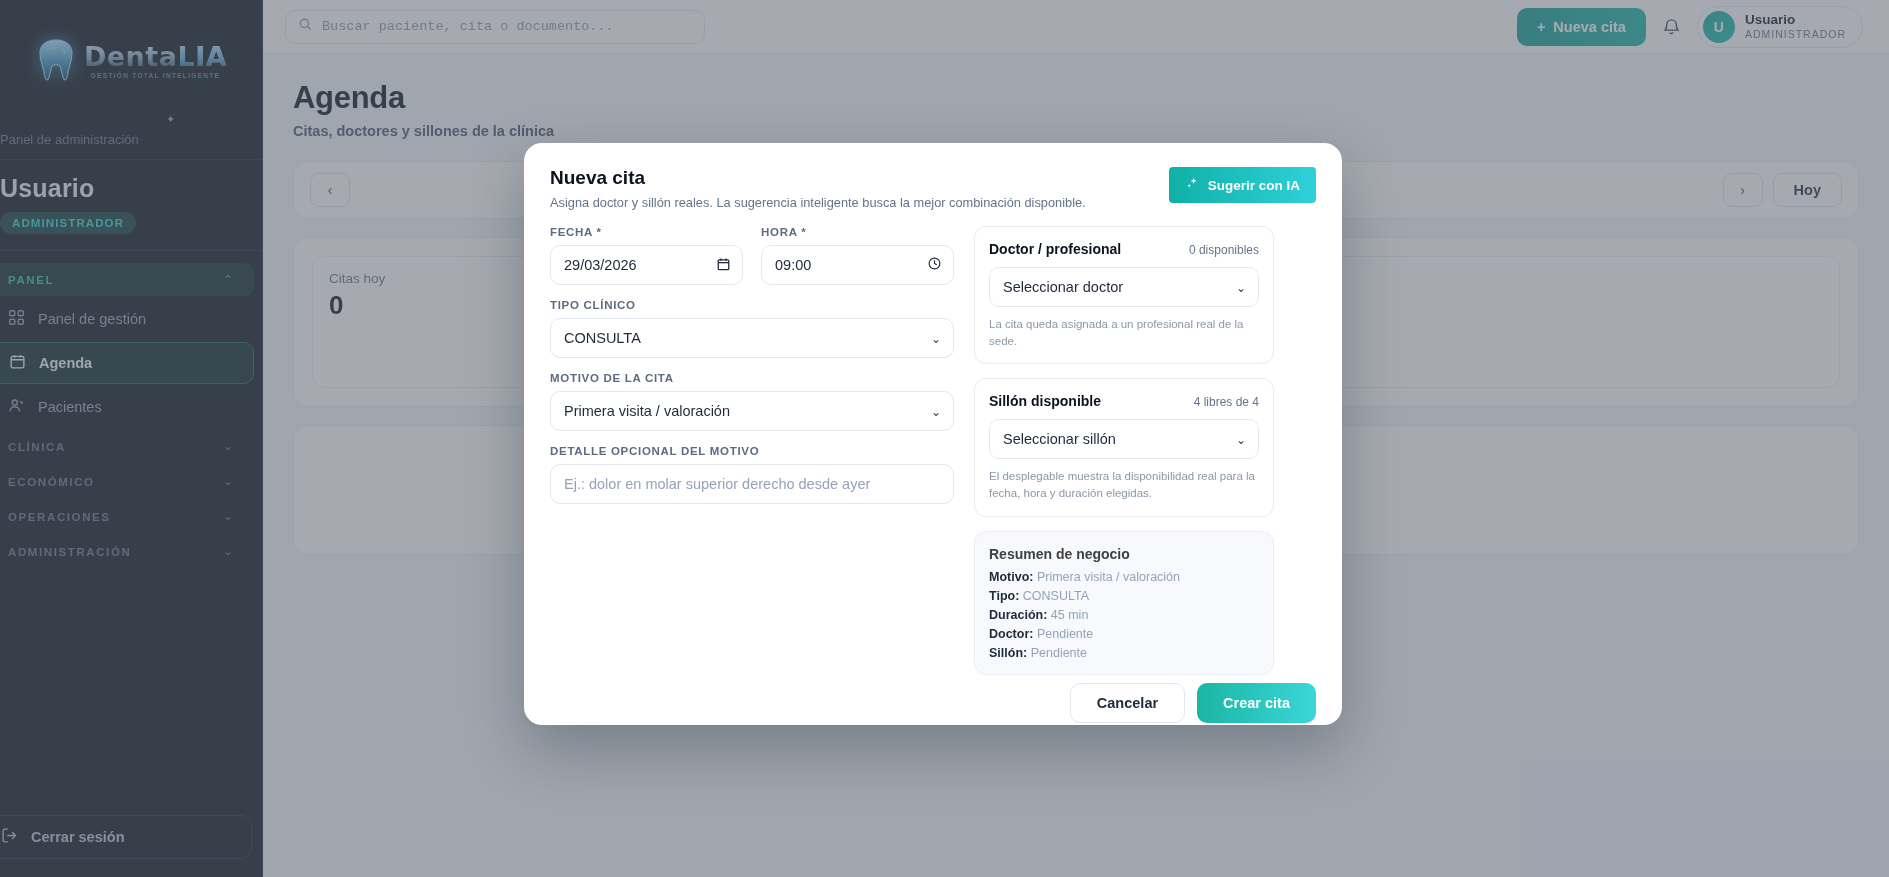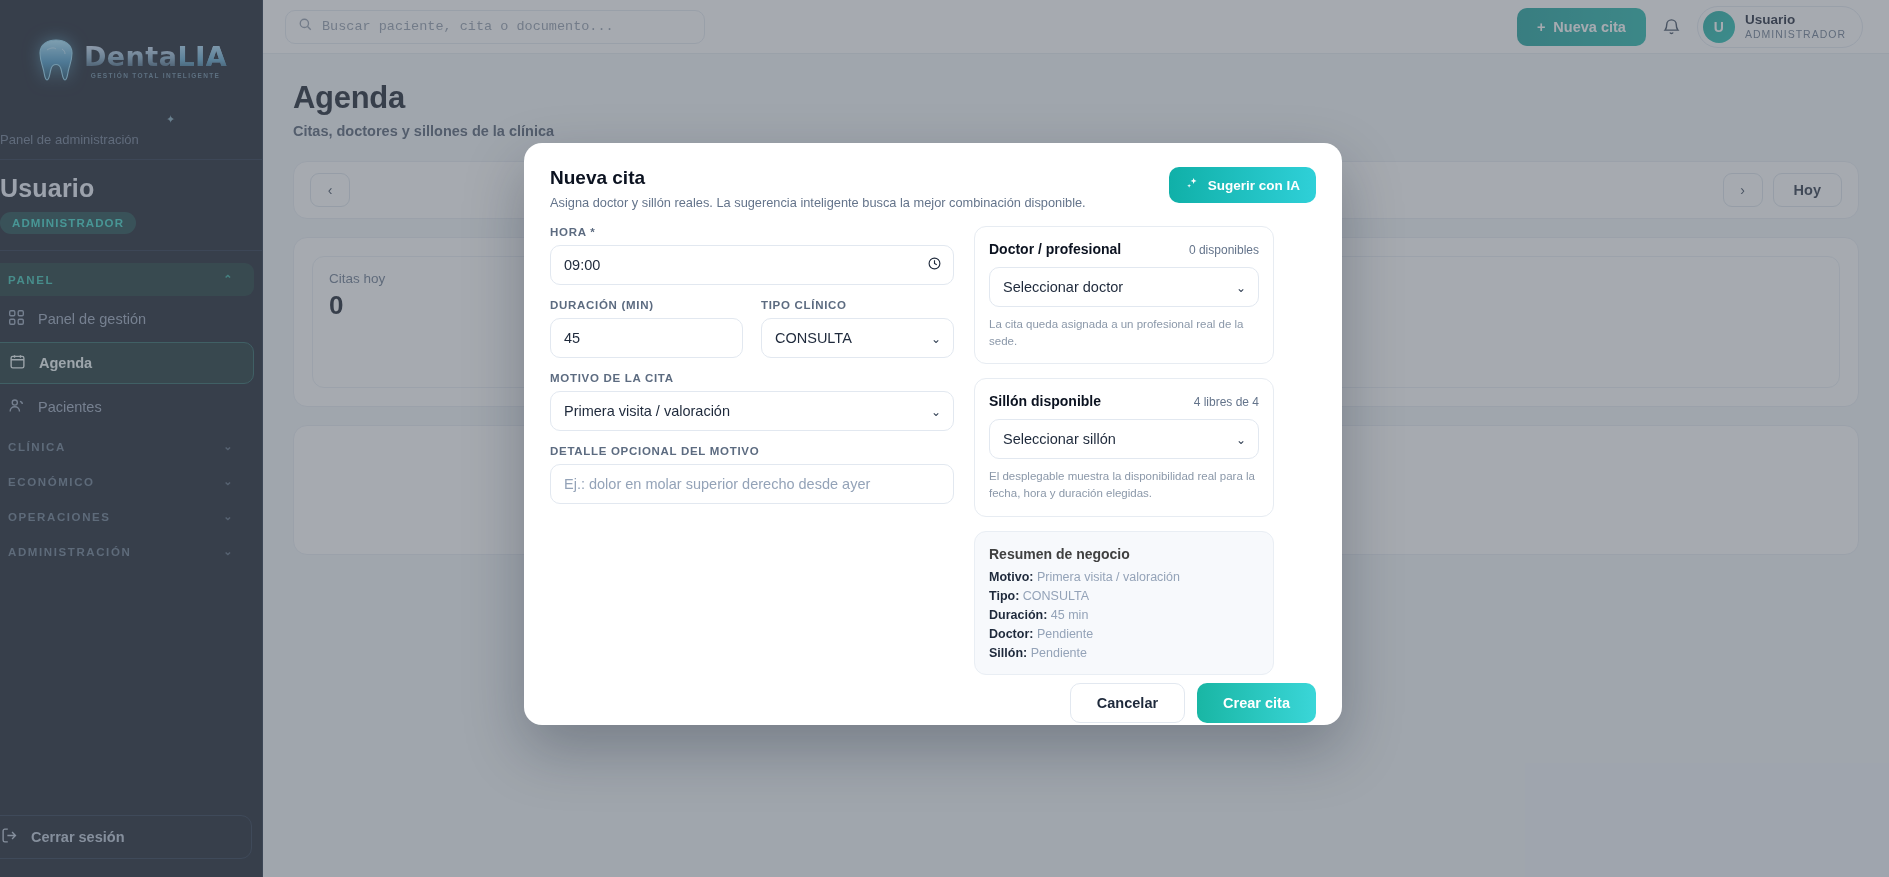--- a/index.html
+++ b/index.html
@@ -178,21 +178,21 @@
     background: #fff; border-radius: 18px;
     box-shadow: 0 24px 60px rgba(10,20,40,.28);
     z-index: 50; padding: 24px 26px;
     display: flex; flex-direction: column;
   }
   .m-head { display: flex; align-items: flex-start; }
   .m-title { font-size: 19px; font-weight: 700; color: #0b1220; }
   .m-sub { font-size: 12.8px; color: #64748b; margin-top: 6px; }
   .btn-ia {
     margin-left: auto; background: linear-gradient(90deg,#10b0a8,#2fd0d8);
-    color: #fff; border: 0; border-radius: 10px; height: 36px; padding: 0 16px;
+    color: #fff; border: 0; border-radius: 4px; height: 36px; padding: 0 16px;
     font-size: 13.5px; font-weight: 700; cursor: pointer;
     display: flex; align-items: center; gap: 8px;
     font-family: "Liberation Sans", sans-serif;
   }
   .m-body { display: flex; gap: 20px; margin-top: 16px; flex: 1; }
   .col-left { width: 404px; }
   .col-right { width: 300px; display: flex; flex-direction: column; gap: 14px; }
 
   .fl {
     font-size: 11.5px; font-weight: 700; letter-spacing: .7px;
@@ -430,39 +430,48 @@
         <span>Sugerir con IA</span>
       </button>
     </div>
 
     <div class="m-body">
 
       <div class="col-left">
 
         <div class="row2 fgroup">
           <div>
+            <label class="fl">FECHA *</label>
+            <div class="datewrap">
+              <input class="ctl" value="29/03/2026" style="">
+              <span class="glyph">
+                <svg width="15" height="16" viewBox="0 0 20 20" fill="none" stroke="currentColor" stroke-width="1.7">
+                  <rect x="3" y="4.5" width="14" height="13" rx="1.6"></rect>
+                    <path d="M3 8.2h14"></path>
+                  <path d="M6.5 2.8v3M13.5 2.8v3"></path>
+                </svg>
+              </span>
+            </div>
+          </div>
+          <div>
             <label class="fl">HORA *</label>
             <div class="datewrap">
               <input class="ctl" value="09:00" style="">
               <span class="glyph">
                 <svg width="15" height="15" viewBox="0 0 20 20" fill="none" stroke="currentColor" stroke-width="1.5">
                   <circle cx="10" cy="10" r="7.2"></circle>
                     <path d="M10 5.8V10l3 1.8"></path>
                 </svg>
               </span>
             </div>
           </div>
         </div>
 
         <div class="row2 fgroup">
           <div>
-            <label class="fl">DURACIÓN (MIN)</label>
-            <input class="ctl" value="45" style="">
-          </div>
-          <div>
             <label class="fl">TIPO CLÍNICO</label>
             <div class="selwrap">
               <select class="ctl">
                 <option>CONSULTA</option>
               </select>
               <span class="cd">⌄</span>
             </div>
           </div>
         </div>
 

